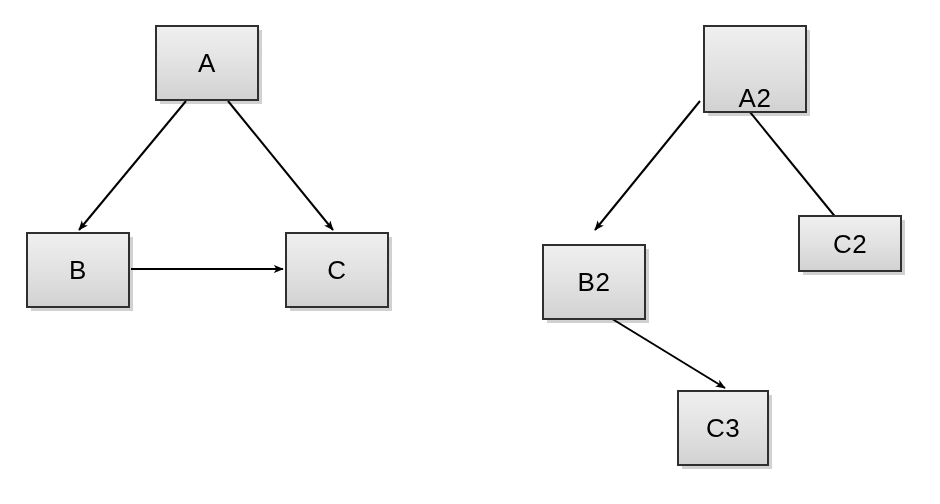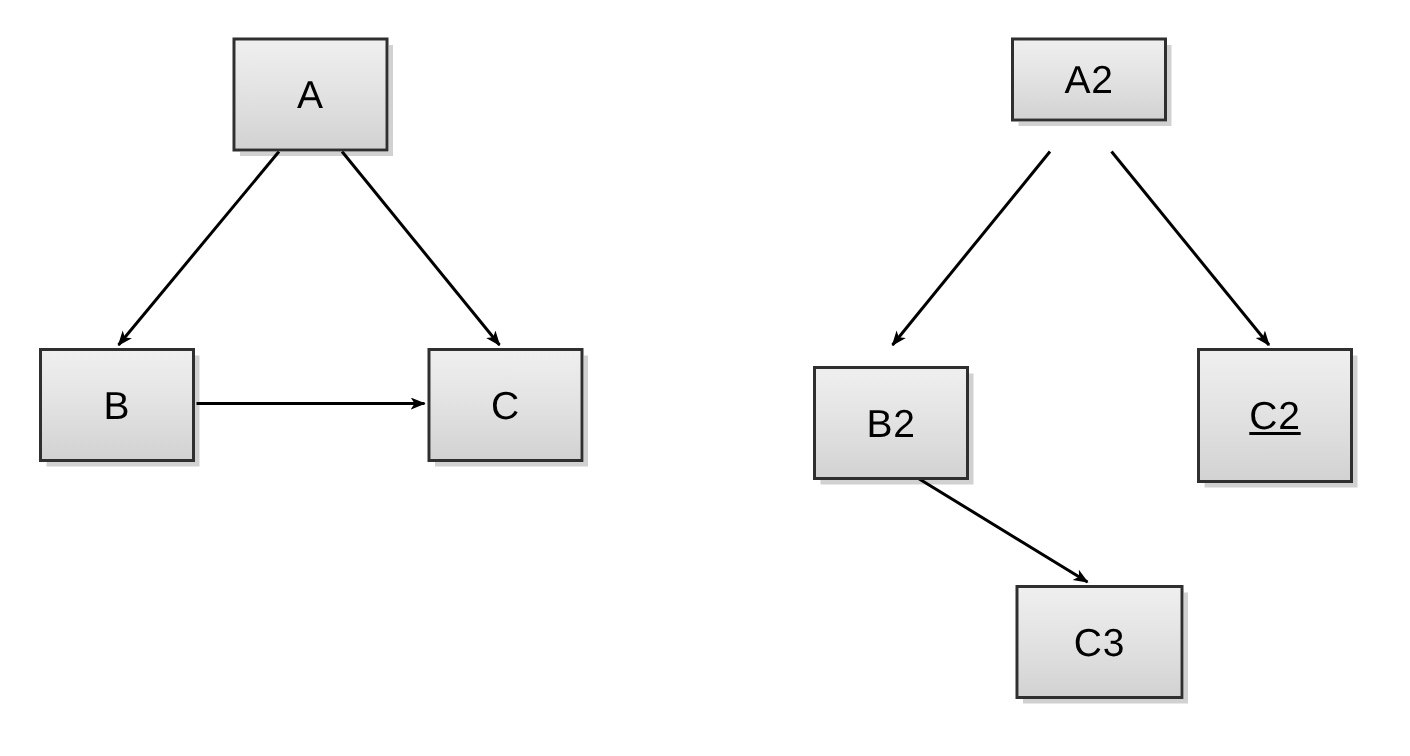--- a/index.html
+++ b/index.html
@@ -67,27 +67,27 @@
   <div id="nodes-layer">
       <div class="node" style="left: 155px; top: 25px; width: 104px; height: 76px;">
         <span class="node-label">A</span>
       </div>
       <div class="node" style="left: 26px; top: 232px; width: 104px; height: 76px;">
         <span class="node-label">B</span>
       </div>
       <div class="node" style="left: 285px; top: 232px; width: 104px; height: 76px;">
         <span class="node-label">C</span>
       </div>
-      <div class="node" style="left: 674px; top: 25px; width: 104px; height: 56px;">
+      <div class="node" style="left: 703px; top: 25px; width: 104px; height: 88px; align-items: flex-end;">
         <span class="node-label">A2</span>
       </div>
       <div class="node" style="left: 542px; top: 244px; width: 104px; height: 76px;">
         <span class="node-label">B2</span>
       </div>
-      <div class="node" style="left: 798px; top: 232px; width: 104px; height: 90px; text-decoration: underline;">
+      <div class="node" style="left: 798px; top: 215px; width: 104px; height: 57px;">
         <span class="node-label">C2</span>
       </div>
-      <div class="node" style="left: 677px; top: 390px; width: 112px; height: 76px;">
+      <div class="node" style="left: 677px; top: 390px; width: 92px; height: 76px;">
         <span class="node-label">C3</span>
       </div>
     </div>
 
 </div>
 
 </body></html>

